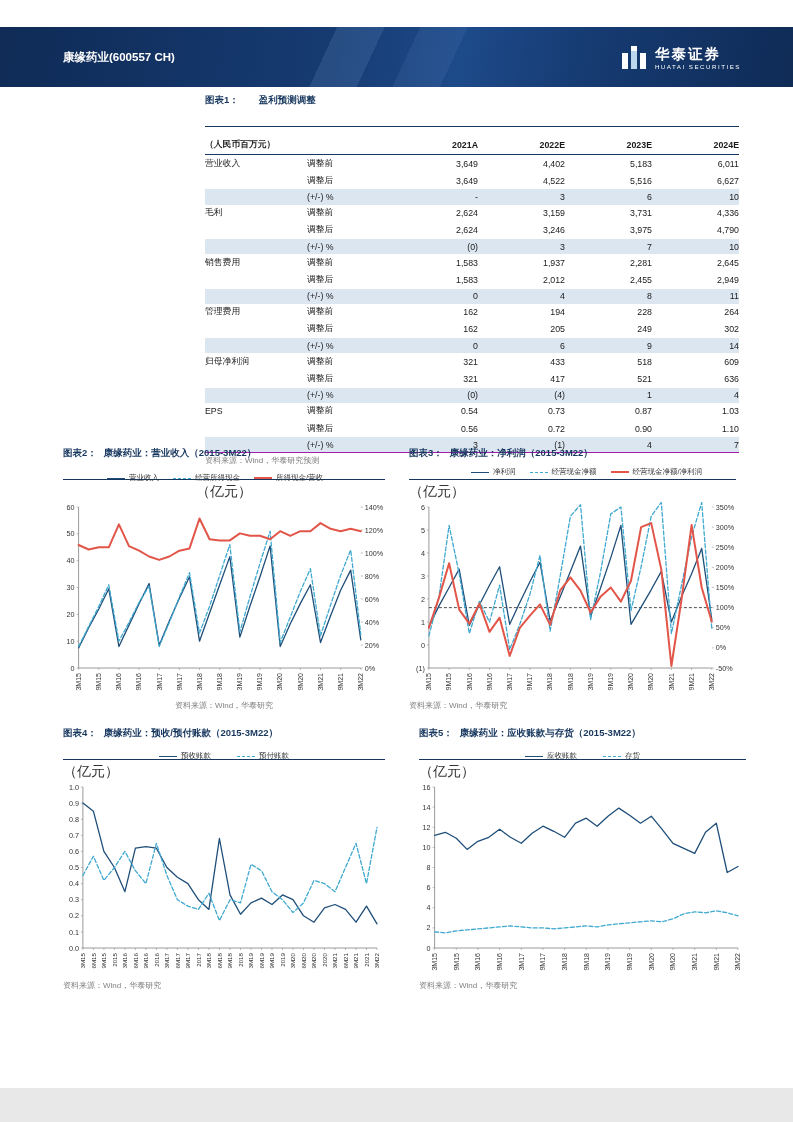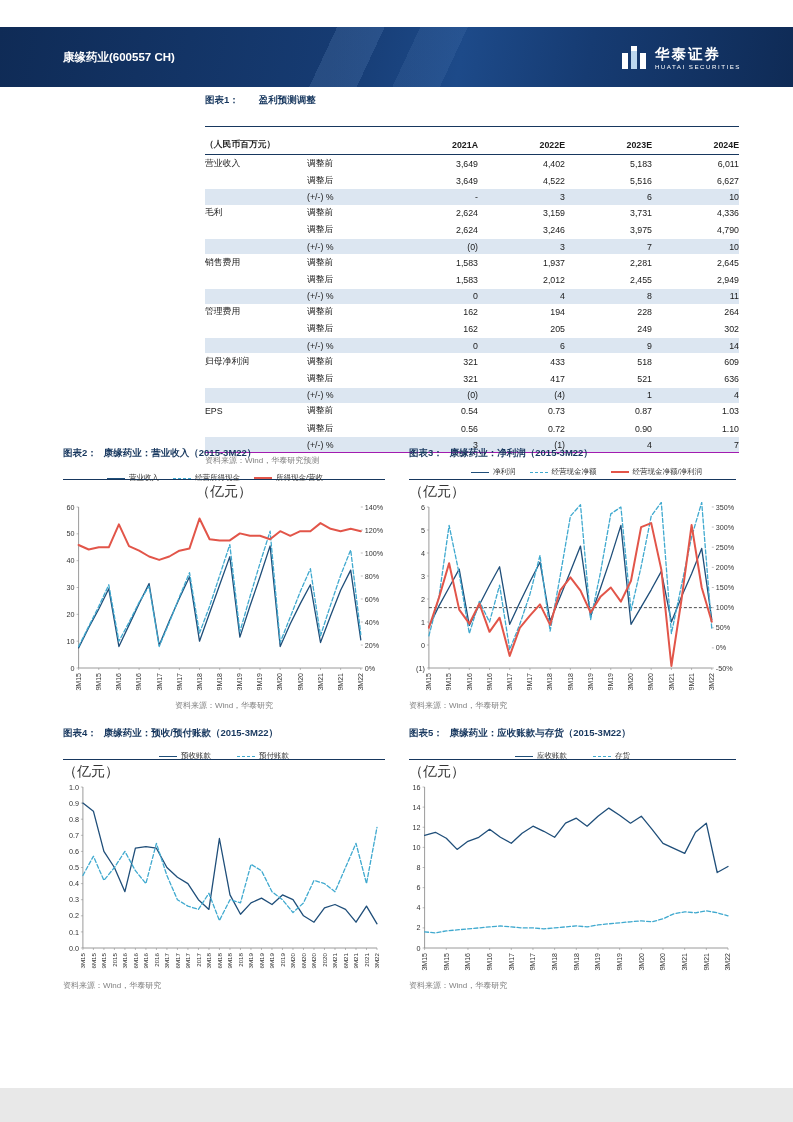--- a/index.html
+++ b/index.html
@@ -18,21 +18,21 @@
          display:flex;align-items:flex-end;gap:8px;color:#fff;z-index:2;}
   .brand-cn{font-size:14.5px;font-weight:bold;letter-spacing:2px;line-height:1;}
   .brand-en{font-size:6.2px;letter-spacing:1.5px;margin-top:2px;}
 
   
   .figure{position:absolute;}
   #fig1{top:94px;left:205px;width:534px;}
   #fig2{top:447px;left:63px;width:322px;text-align:center;}
   #fig3{top:447px;left:409px;width:327px;}
   #fig4{top:727px;left:63px;width:322px;}
-  #fig5{top:727px;left:409px;width:327px;}
+  #fig5{top:727px;left:419px;width:327px;}
 
   .fig-head{display:flex;align-items:baseline;gap:7px;color:#17375e;font-weight:bold;
             font-size:9.5px;padding-bottom:19px;border-bottom:1.5px solid #17375e;}
   #fig1 .fig-head{gap:20px;}
   .unit{font-size:14px;color:#333;margin-top:3px;}
   .plot{position:relative;margin-top:1px;width:100%;}
   .source{font-size:8px;color:#808080;margin-top:2px;}
 
   
   #fig1 table{width:100%;border-collapse:collapse;font-size:8.8px;color:#1a1a1a;

